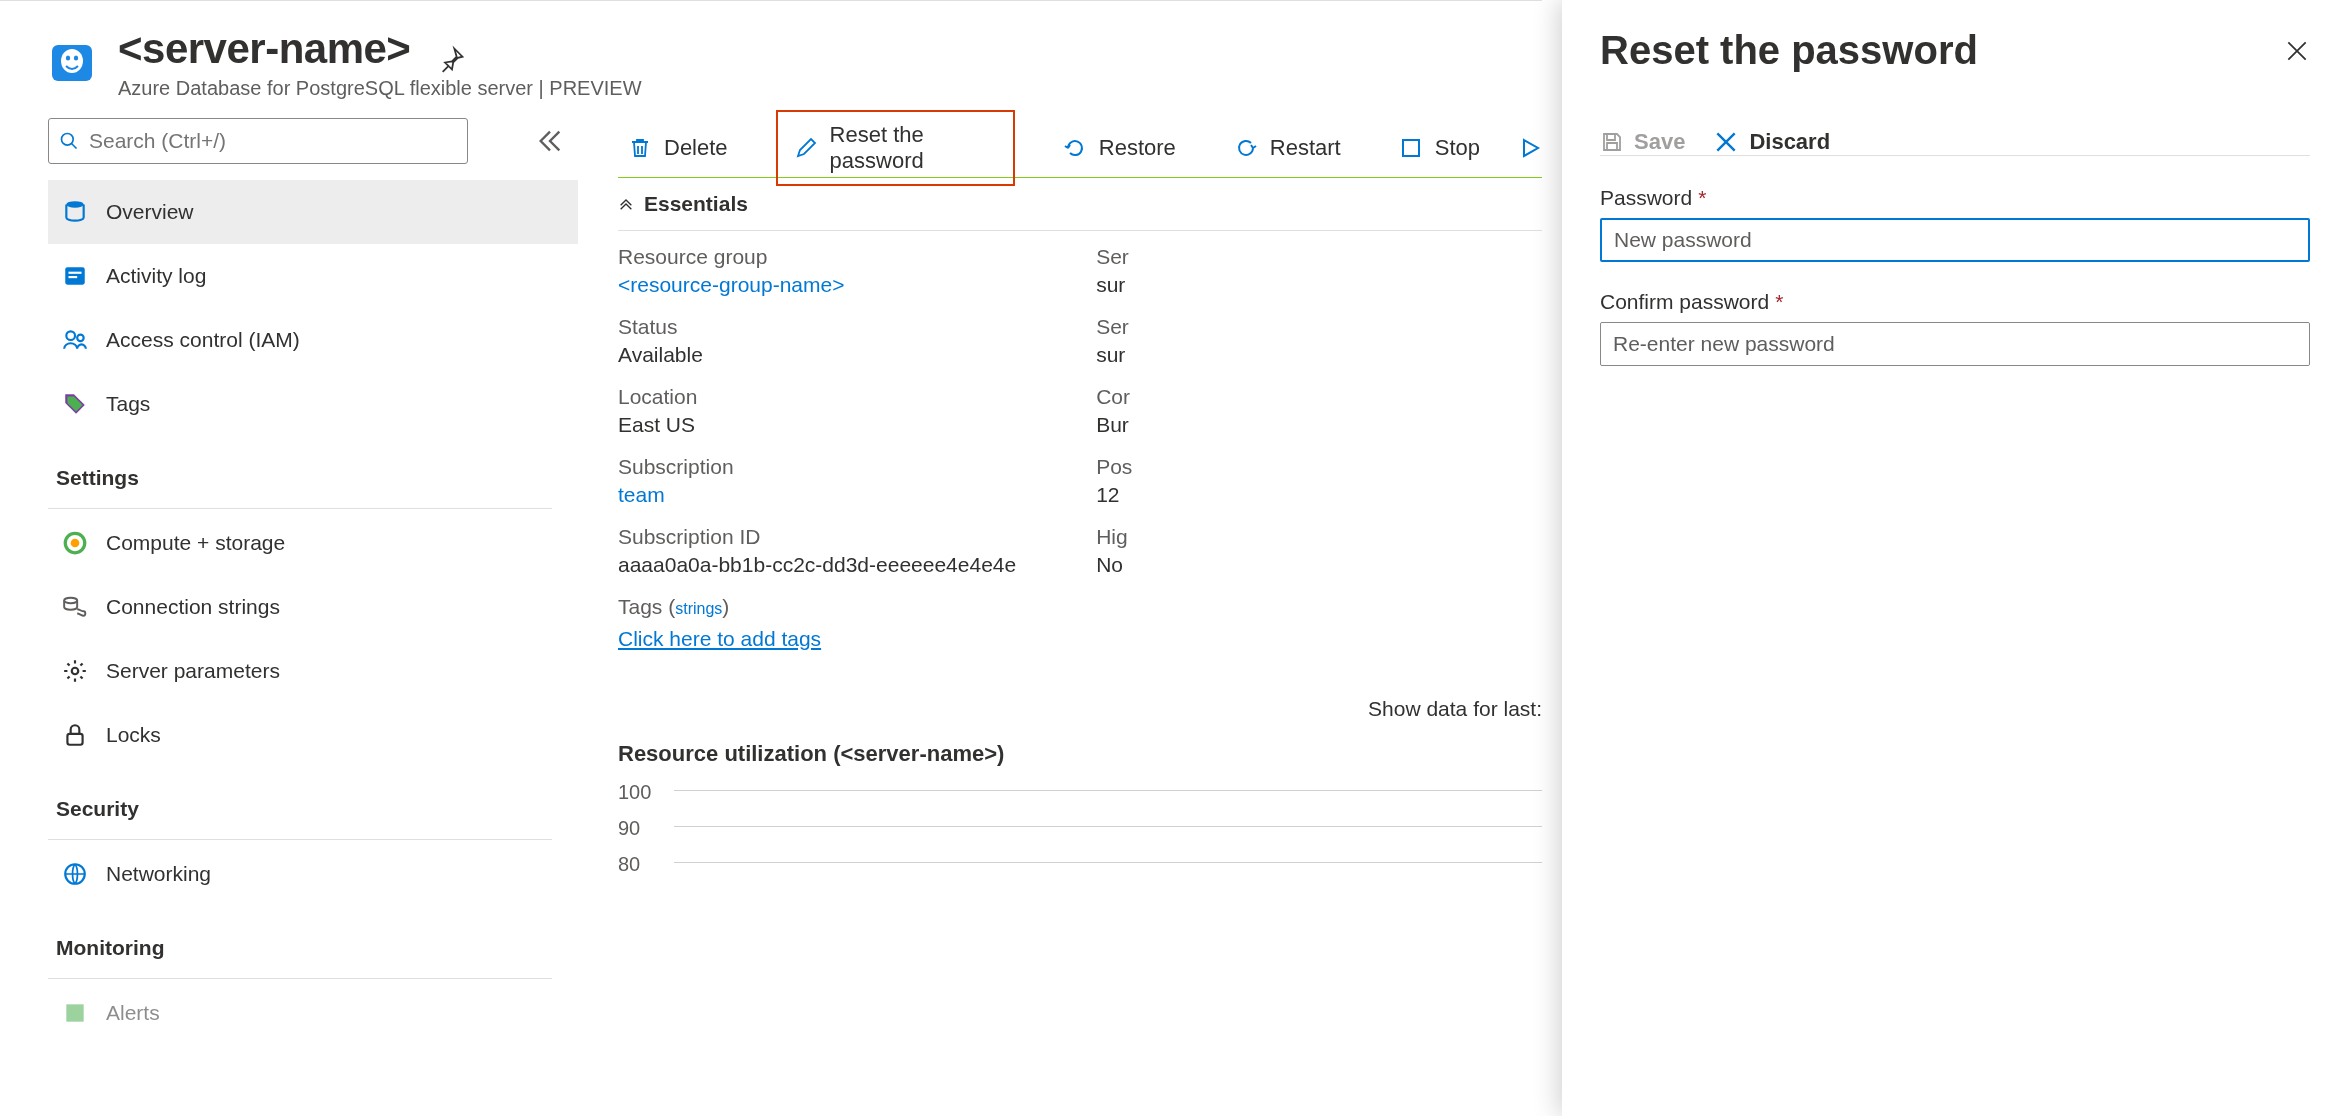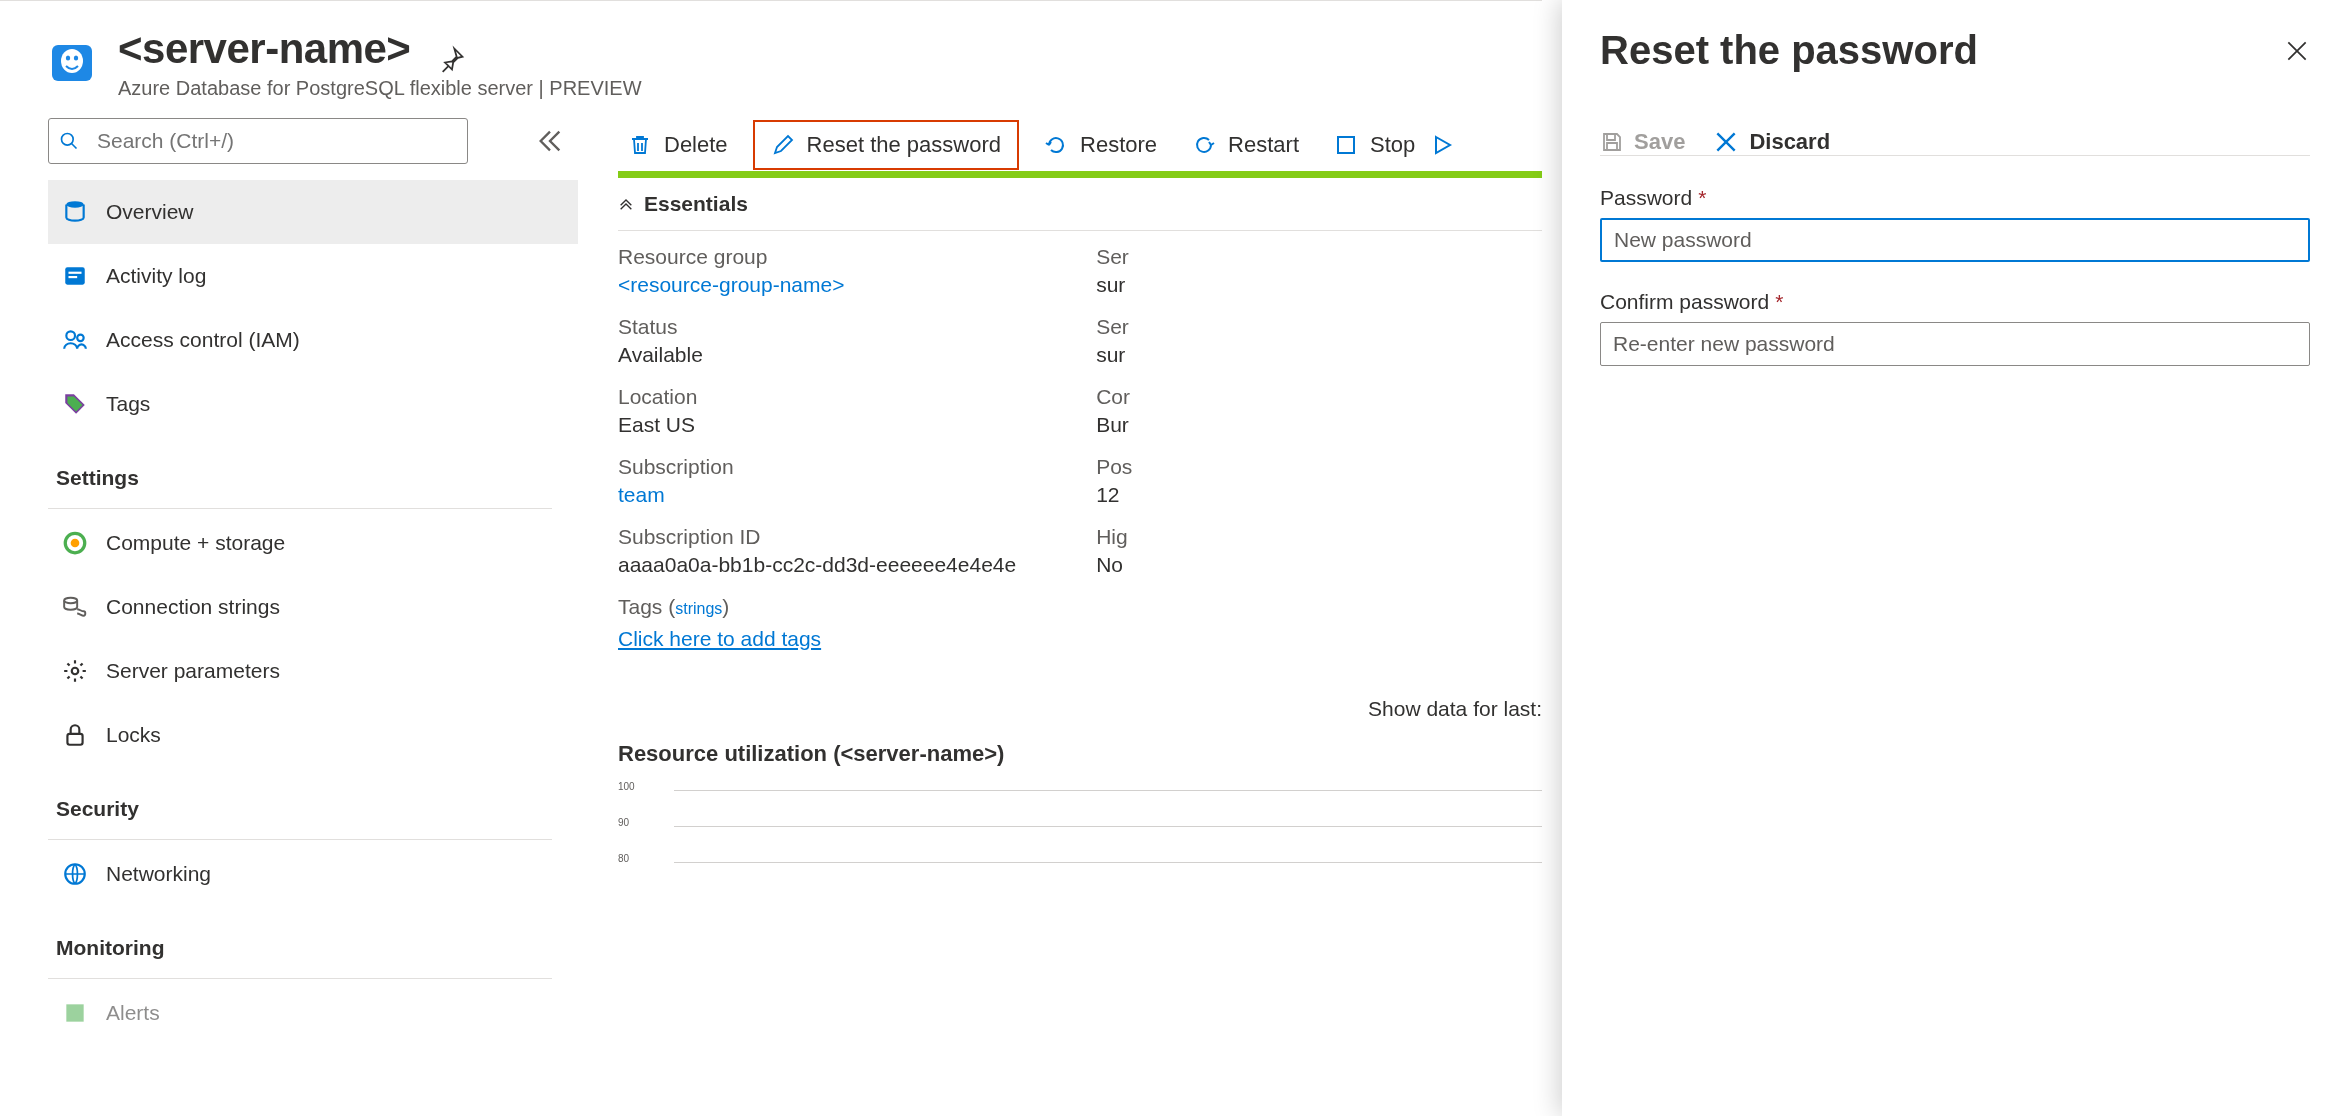--- a/index.html
+++ b/index.html
@@ -15,51 +15,51 @@
   .title { font-size: 42px; font-weight: 600; letter-spacing: -0.5px; }
   .pin-btn { width: 28px; height: 28px; }
   .subtitle { font-size: 20px; color: #605e5c; margin-top: 4px; }
 
   
   .content-row { display: flex; height: 100%; }
 
   
   .sidebar { width: 530px; display: flex; flex-direction: column; }
   .search-row { display: flex; align-items: center; gap: 20px; margin-bottom: 16px; padding-right: 14px; }
-  .search-box { flex: 0 0 420px; height: 46px; border: 1px solid #8a8886; border-radius: 3px; display: flex; align-items: center; padding: 0 10px; gap: 18px; background: #fff; }
+  .search-box { flex: 0 0 420px; height: 46px; border: 1px solid #8a8886; border-radius: 3px; display: flex; align-items: center; padding: 0 10px; gap: 10px; background: #fff; }
   .search-box input { border: none; outline: none; font-size: 21px; color: #605e5c; width: 100%; }
   .collapse-btn { width: 28px; height: 28px; color: #605e5c; margin-left: auto; }
   .nav { display: flex; flex-direction: column; }
   .nav-item { display: flex; align-items: center; height: 64px; padding: 0 14px; gap: 18px; font-size: 21px; cursor: pointer; }
   .nav-item.active { background: #ededed; }
   .nav-item .nav-ic { width: 26px; height: 26px; flex: 0 0 26px; }
   .nav-head { font-size: 21px; font-weight: 600; padding: 30px 8px 12px 8px; }
   .nav-hr { border: none; border-bottom: 1px solid #e1dfdd; margin: 6px 0 2px 0; width: 95%; }
 
   
   .main { flex: 1; display: flex; flex-direction: column; padding-left: 40px; }
-  .toolbar { display: flex; align-items: center; gap: 15px; height: 60px; border-bottom: 7px solid #84cc16; }
+  .toolbar { display: flex; align-items: center; gap: 38px; height: 60px; border-bottom: 1px solid #84cc16; }
   .tb-btn { display: flex; align-items: center; gap: 12px; padding: 8px 10px; font-size: 22px; color: #323130; cursor: pointer; }
   .tb-btn svg { width: 24px; height: 24px; }
   .tb-btn.highlight { border: 2px solid #d83b01; padding: 10px 16px; }
   .essentials { font-size: 21px; font-weight: 600; padding: 14px 0; border-bottom: 1px solid #e1dfdd; display: flex; align-items: center; gap: 10px; }
   .ess-grid { display: flex; gap: 80px; padding-top: 14px; }
   .ess-col { display: flex; flex-direction: column; gap: 18px; }
   .field { display: flex; flex-direction: column; gap: 4px; }
   .lbl { font-size: 21px; color: #605e5c; }
   .val { font-size: 21px; color: #323130; }
   .val.link { color: #0078d4; cursor: pointer; }
   .ess-col.right { white-space: nowrap; overflow: hidden; }
   .tags-row .lbl { display: inline; }
   .tags-row .change { color: #0078d4; }
   .tags-row .val.link { margin-top: 4px; display: block; text-decoration: underline; }
   .showdata { margin-top: 46px; font-size: 21px; color: #323130; align-self: flex-end; padding-right: 0; }
   .chart-title { font-size: 22px; font-weight: 600; margin-top: 20px; }
   .chart { margin-top: 14px; position: relative; height: 120px; }
-  .tick { position: absolute; left: 0; font-size: 10px; color: #605e5c; }
+  .tick { position: absolute; left: 0; font-size: 20px; color: #605e5c; }
   .tick-line { position: absolute; left: 56px; right: 0; border-top: 1px solid #d2d0ce; }
 
   
   .panel { position: absolute; right: 0; top: 0; width: 786px; height: 100%; background: #fff; box-shadow: -4px 0 24px rgba(0,0,0,0.18); padding: 28px 38px; display: flex; flex-direction: column; }
   .panel-head { display: flex; align-items: center; justify-content: space-between; }
   .panel-title { font-size: 40px; font-weight: 600; }
   .panel-close { width: 26px; height: 26px; cursor: pointer; }
   .panel-toolbar { display: flex; align-items: center; gap: 28px; margin-top: 56px; border-bottom: 1px solid #e1dfdd; font-weight: bold; }
   .ptb-btn { display: flex; align-items: center; gap: 10px; font-size: 22px; }
   .ptb-btn.disabled { color: #a19f9d; }

